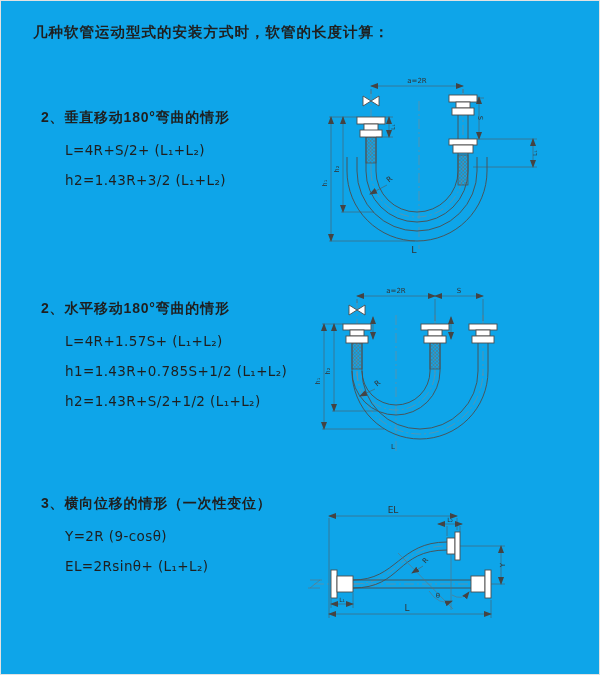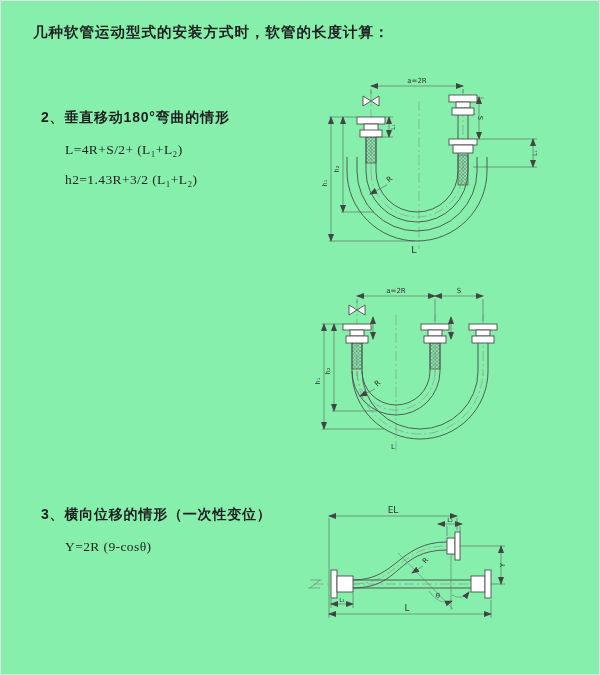--- a/index.html
+++ b/index.html
@@ -1,28 +1,28 @@
 <!DOCTYPE html>
 <html><head>
 <meta charset="utf-8">
 <style>
   html,body{margin:0;padding:0;background:#f3f3f3;}
   .page{
     position:relative;width:600px;height:675px;margin:0 auto;
-    background:#86efac;border:1px solid #e2e2e2;box-sizing:border-box;
+    background:#0ea5e9;border:1px solid #e2e2e2;box-sizing:border-box;
     font-family:"Liberation Sans","DejaVu Sans",sans-serif;color:#1f1f1f;overflow:hidden;
   }
   .title{
     position:absolute;left:32px;top:22px;font-size:14.5px;font-weight:700;letter-spacing:1px;
   }
   .sec{position:absolute;left:40px;width:300px;}
   .sec-heading{font-size:14px;font-weight:700;letter-spacing:0.8px;line-height:20px;}
   .formulas{margin-top:8px;padding-left:24px;font-family:"DejaVu Sans",sans-serif;}
-  .formula{font-size:13.5px;line-height:30px;letter-spacing:0.4px;white-space:nowrap;font-family:Liberation Serif, serif;}
-  #sec1{top:106px;} #sec2{top:297px;} #sec3{top:503px;}
+  .formula{font-size:13.5px;line-height:30px;letter-spacing:0.4px;white-space:nowrap;}
+  #sec1{top:106px;} #sec2{top:297px;} #sec3{top:492px;}
   .diag{position:absolute;}
   #d1{left:310px;top:70px;width:250px;height:190px;}
   #d2{left:310px;top:280px;width:250px;height:190px;}
   #d3{left:300px;top:495px;width:295px;height:160px;}
   svg text{fill:#333;font-family:"DejaVu Sans",sans-serif;}
   .obj{stroke:#4d4d4d;stroke-width:0.9;fill:none;}
   .thin{stroke:#6d6d6d;stroke-width:0.55;fill:none;}
   .cl{stroke:#8a8a8a;stroke-width:0.55;fill:none;stroke-dasharray:10 3 2 3;}
   .dim{stroke:#555;stroke-width:0.55;fill:none;}
   .fit{fill:#ffffff;stroke:#4d4d4d;stroke-width:0.9;}
@@ -35,25 +35,34 @@
   <div class="title">几种软管运动型式的安装方式时，软管的长度计算：</div>
 
   <div class="sec" id="sec1">
     <div class="sec-heading">2、垂直移动180°弯曲的情形</div>
     <div class="formulas">
       <div class="formula">L=4R+S/2+ (L₁+L₂)</div>
       <div class="formula">h2=1.43R+3/2 (L₁+L₂)</div>
     </div>
   </div>
 
+  <div class="sec" id="sec2">
+    <div class="sec-heading">2、水平移动180°弯曲的情形</div>
+    <div class="formulas">
+      <div class="formula">L=4R+1.57S+ (L₁+L₂)</div>
+      <div class="formula">h1=1.43R+0.785S+1/2 (L₁+L₂)</div>
+      <div class="formula">h2=1.43R+S/2+1/2 (L₁+L₂)</div>
+    </div>
+  </div>
 
   <div class="sec" id="sec3">
     <div class="sec-heading">3、横向位移的情形（一次性变位）</div>
     <div class="formulas">
       <div class="formula">Y=2R (9-cosθ)</div>
+      <div class="formula">EL=2Rsinθ+ (L₁+L₂)</div>
     </div>
   </div>
 
   <svg class="diag" id="d1" viewBox="0 0 250 190">
     <defs>
       <pattern id="hatch1" width="3.5" height="3.5" patternUnits="userSpaceOnUse">
         <path d="M0,3.5 L3.5,0 M0,0 L3.5,3.5" stroke="#6a6a6a" stroke-width="0.5"></path>
       </pattern>
       <marker id="ar1" viewBox="0 0 8 8" refX="7" refY="4" markerWidth="8" markerHeight="8" orient="auto-start-reverse" markerUnits="userSpaceOnUse">
         <path d="M0,1 L8,4 L0,7 z" fill="#444"></path>

